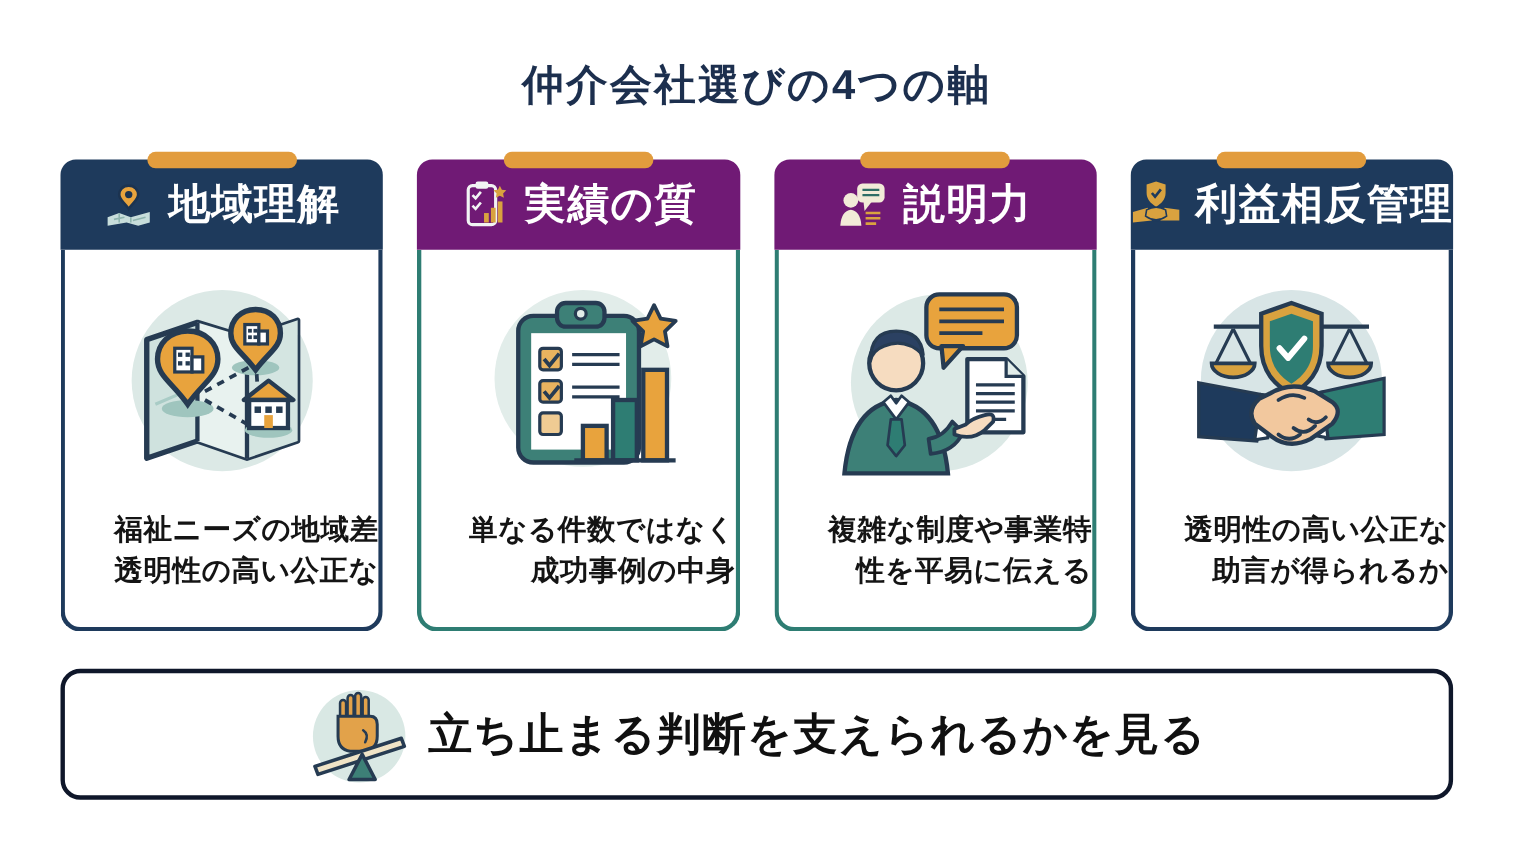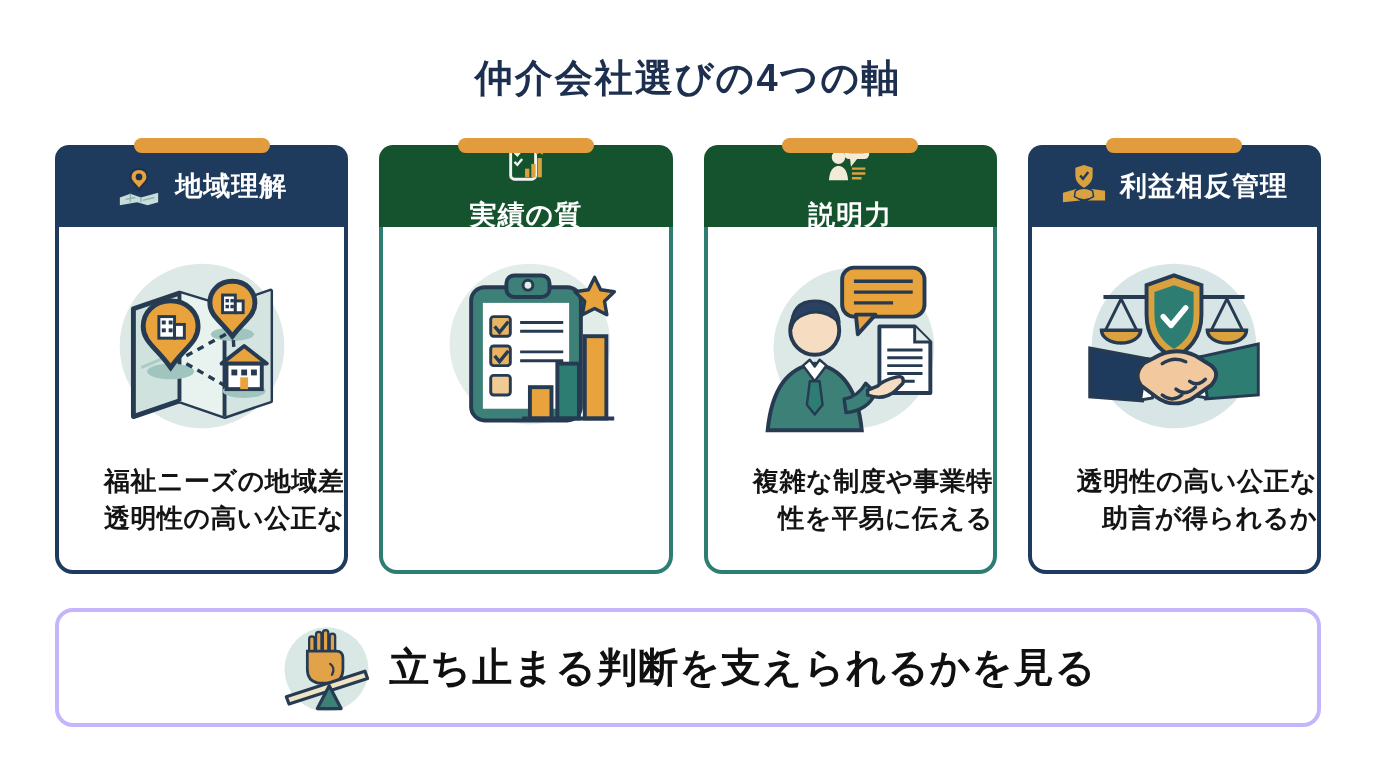--- a/index.html
+++ b/index.html
@@ -16,36 +16,36 @@
   .card{flex:1;display:flex;flex-direction:column;min-width:0;}
   .card-tab{
     width:136px;height:15px;border-radius:8px;background:#e29c3d;
     margin:0 auto -8px;position:relative;z-index:2;
   }
   .card-header{
     height:82px;border-radius:14px 14px 0 0;display:flex;align-items:center;
     justify-content:center;gap:13px;color:#ffffff;position:relative;z-index:1;
   }
   .card.navy .card-header{background:#1e3a5c;}
-  .card.teal .card-header{background:#14532d;flex-direction:column;}
-  .card-header .label{font-size:27px;font-weight:bold;letter-spacing:1px;white-space:nowrap;}
+  .card.teal .card-header{background:#701a75;}
+  .card-header .label{font-size:38px;font-weight:bold;letter-spacing:1px;white-space:nowrap;}
   .card-body{
     background:#ffffff;border:4px solid;border-top:none;
     border-radius:0 0 18px 18px;height:343px;display:flex;flex-direction:column;
   }
   .card.navy .card-body{border-color:#1e3a5c;}
   .card.teal .card-body{border-color:#2e7d73;}
   .illus{height:218px;display:flex;align-items:center;justify-content:center;padding-top:10px;}
   .desc{
     text-align:right;font-size:26px;font-weight:bold;color:#141414;
     line-height:1.42;margin-top:8px;letter-spacing:0.5px;
   }
   .footer-banner{
     margin:34px 55px 0;height:111px;background:#ffffff;
-    border:4px solid #c4b5fd;border-radius:18px;
+    border:4px solid #0f172a;border-radius:18px;
     display:flex;align-items:center;justify-content:center;gap:15px;
   }
   .footer-text{font-size:40px;font-weight:bold;color:#101010;letter-spacing:1px;}
   .hicon{display:flex;align-items:center;}
 </style>
 </head>
 <body>
 
 <div>
 
@@ -139,20 +139,24 @@
             <path d="M68 110 l5 6 9 -11" stroke="#263b52" stroke-width="3.5" fill="none"></path>
             <rect x="64" y="130" width="20" height="20" rx="3" fill="#efcb93" stroke="#263b52" stroke-width="3"></rect>
             <path d="M94 76 H138 M94 85 H138 M94 106 H138 M94 115 H138" stroke="#263b52" stroke-width="3"></path>
             <rect x="104" y="142" width="22" height="32" fill="#e8a33d" stroke="#263b52" stroke-width="4"></rect>
             <rect x="132" y="118" width="22" height="56" fill="#2e7d73" stroke="#263b52" stroke-width="4"></rect>
             <rect x="160" y="90" width="22" height="84" fill="#e8a33d" stroke="#263b52" stroke-width="4"></rect>
             <path d="M96 174 H190" stroke="#263b52" stroke-width="4"></path>
             <path d="M170 30 l6.2 12.6 13.9 2 -10 9.8 2.4 13.8 -12.5 -6.5 -12.5 6.5 2.4 -13.8 -10 -9.8 13.9 -2 Z" fill="#e8a33d" stroke="#263b52" stroke-width="3.5" stroke-linejoin="round"></path>
           </svg>
         </div>
+        <div class="desc">
+          <div>単なる件数ではなく</div>
+          <div>成功事例の中身</div>
+        </div>
       </div>
     </div>
 
     <div class="card teal">
       <div class="card-tab"></div>
       <div class="card-header">
         <span class="hicon">
           <svg width="46" height="46" viewBox="0 0 48 48">
             <rect x="18" y="4" width="26" height="18" rx="5" fill="#f2ebd8"></rect>
             <polygon points="24,21 32,21 25,30" fill="#f2ebd8"></polygon>

